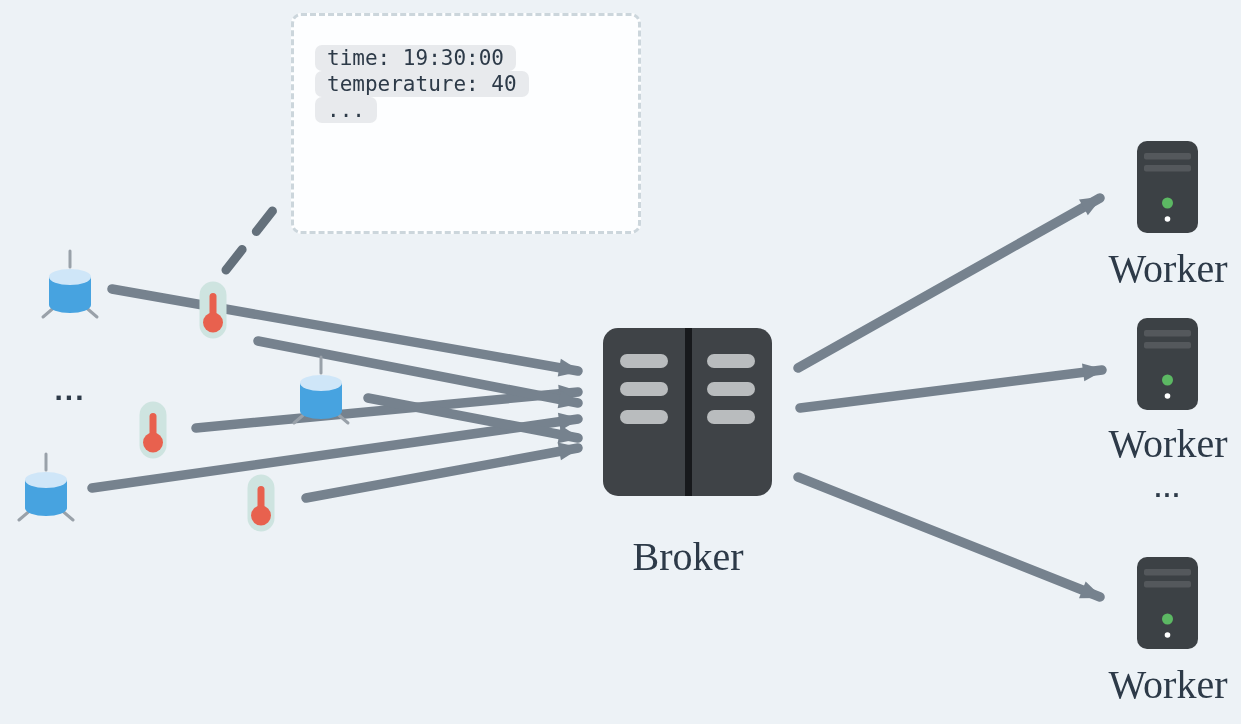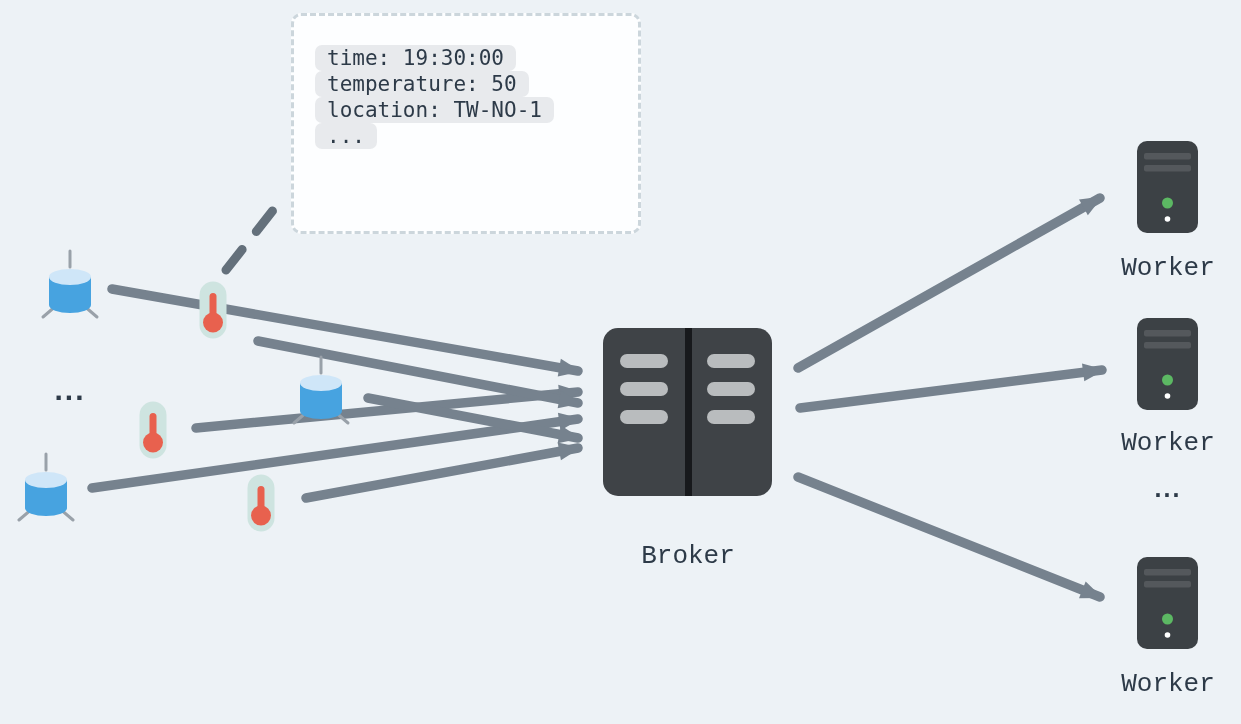--- a/index.html
+++ b/index.html
@@ -18,22 +18,22 @@
   }
   .connector-line{
     stroke:var(--c-connector,#64707b);
     stroke-width:9;
     stroke-linecap:round;
     stroke-dasharray:26 23;
   }
   .node-label{
     position:absolute;
     transform:translate(-50%,-50%);
-    font-family:Liberation Mono, monospace;
-    font-size:26px;
+    font-family:Liberation Serif, serif;
+    font-size:40px;
     font-weight:500;
     color:var(--c-text,#2d3a48);
     white-space:nowrap;
   }
   .ellipsis-label{
     position:absolute;
     transform:translate(-50%,-50%);
     font-weight:700;
     color:var(--c-text,#2d3a48);
     letter-spacing:2px;
@@ -131,22 +131,21 @@
         <use href="#broker-icon" transform="translate(603,328)"></use>
         <use href="#worker-icon" transform="translate(1137,141)"></use>
         <use href="#worker-icon" transform="translate(1137,318)"></use>
         <use href="#worker-icon" transform="translate(1137,557)"></use>
       </g>
   </svg>
 
   <div class="callout">
     <div id="callout-fields">
         <div class="code-row">time: 19:30:00</div>
-        <div class="code-row">temperature: 50</div>
-        <div class="code-row">location: TW-NO-1</div>
+        <div class="code-row">temperature: 40</div>
         <div class="code-row">...</div>
       </div>
   </div>
 
   <div class="ellipsis-label ellipsis-left">...</div>
 
   <div class="node-label" id="broker-label" style="left:688px;top:556px;">Broker</div>
 
 <div class="node-label" style="left: 1168px; top: 268px;">Worker</div>
     <div class="node-label" style="left: 1168px; top: 443px;">Worker</div>

